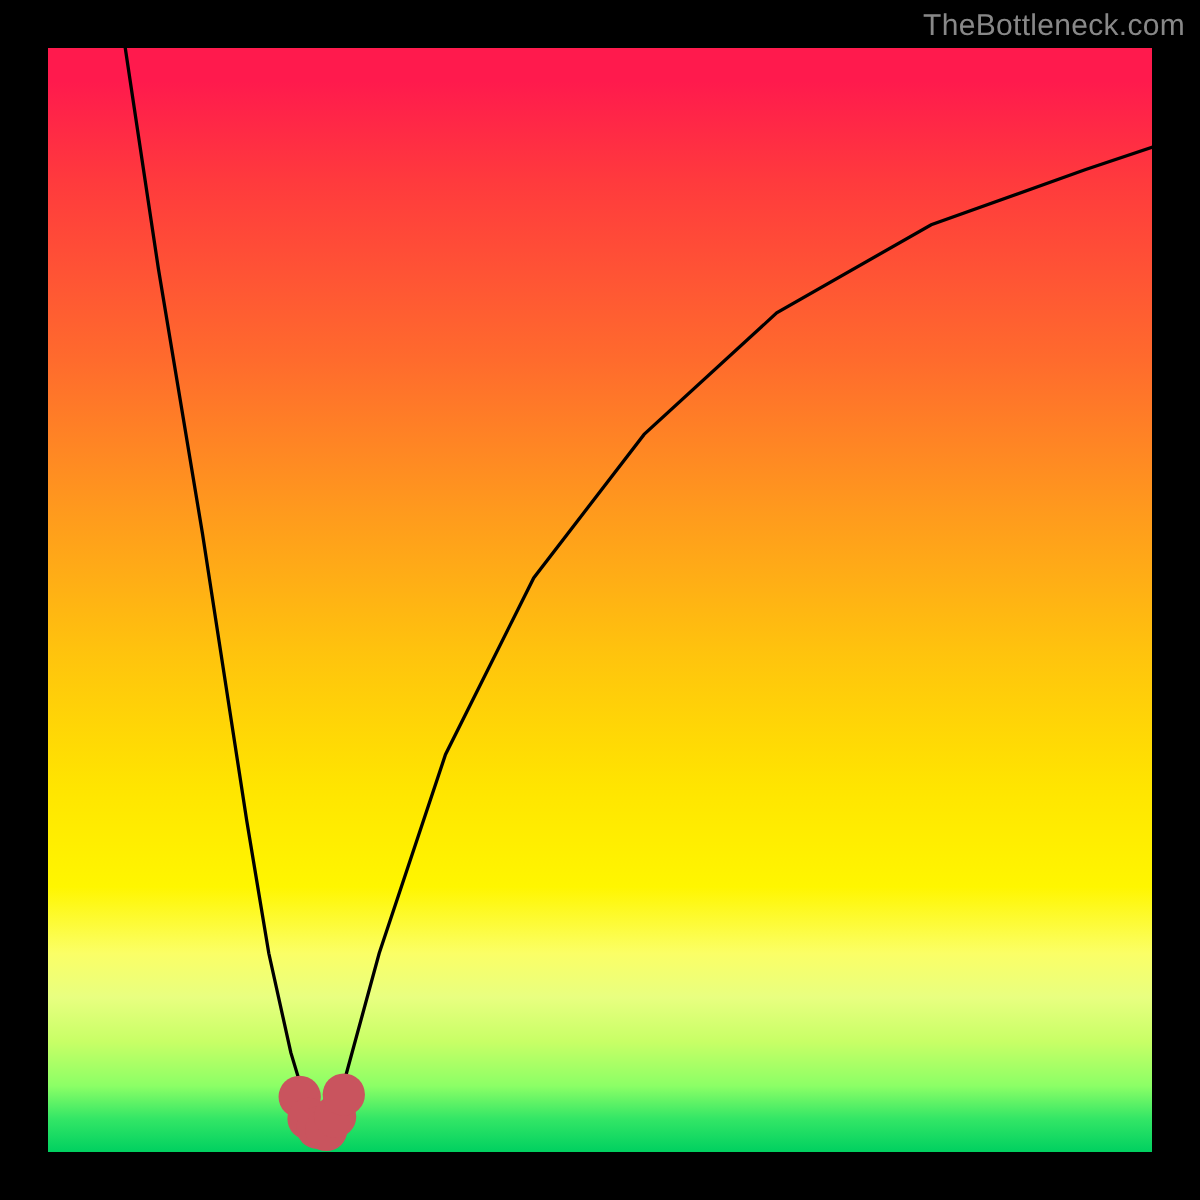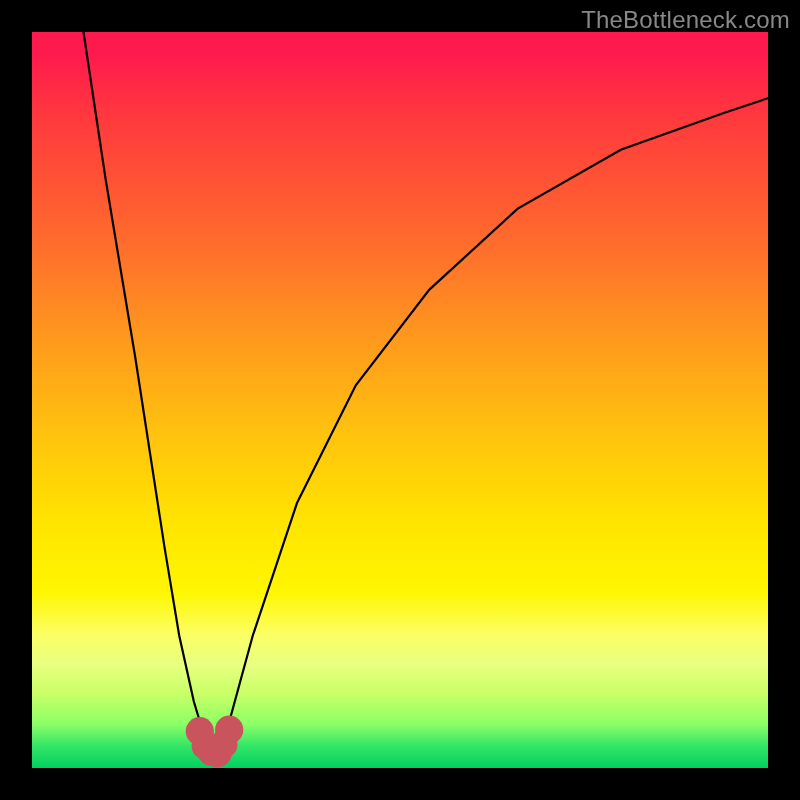--- a/index.html
+++ b/index.html
@@ -40,21 +40,21 @@
       #8cff66 94%,
       #33e666 97%,
       #00d060 100%
     );
   }
   .watermark {
     position: absolute;
     top: 6px;
     right: 10px;
     color: #888;
-    font-size: 24px;
+    font-size: 20px;
     font-weight: 500;
     letter-spacing: 0.2px;
     z-index: 5;
   }
   svg.curve {
     position: absolute;
     left: 0;
     top: 0;
     width: 736px;
     height: 736px;

